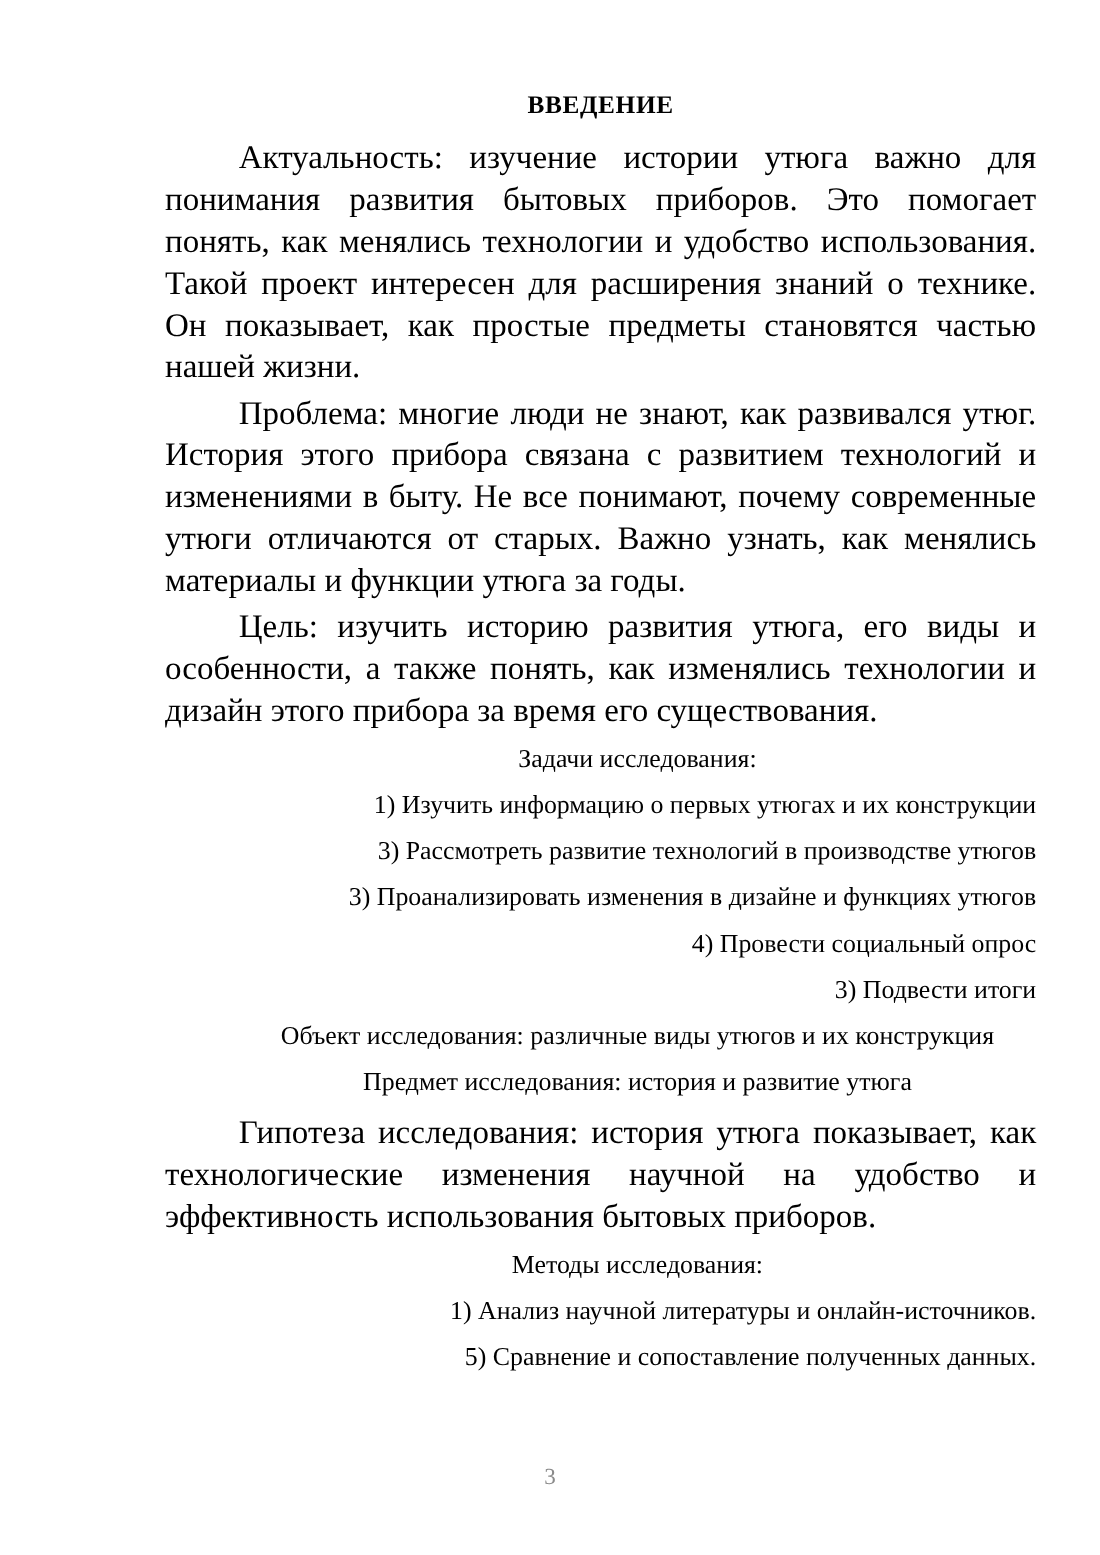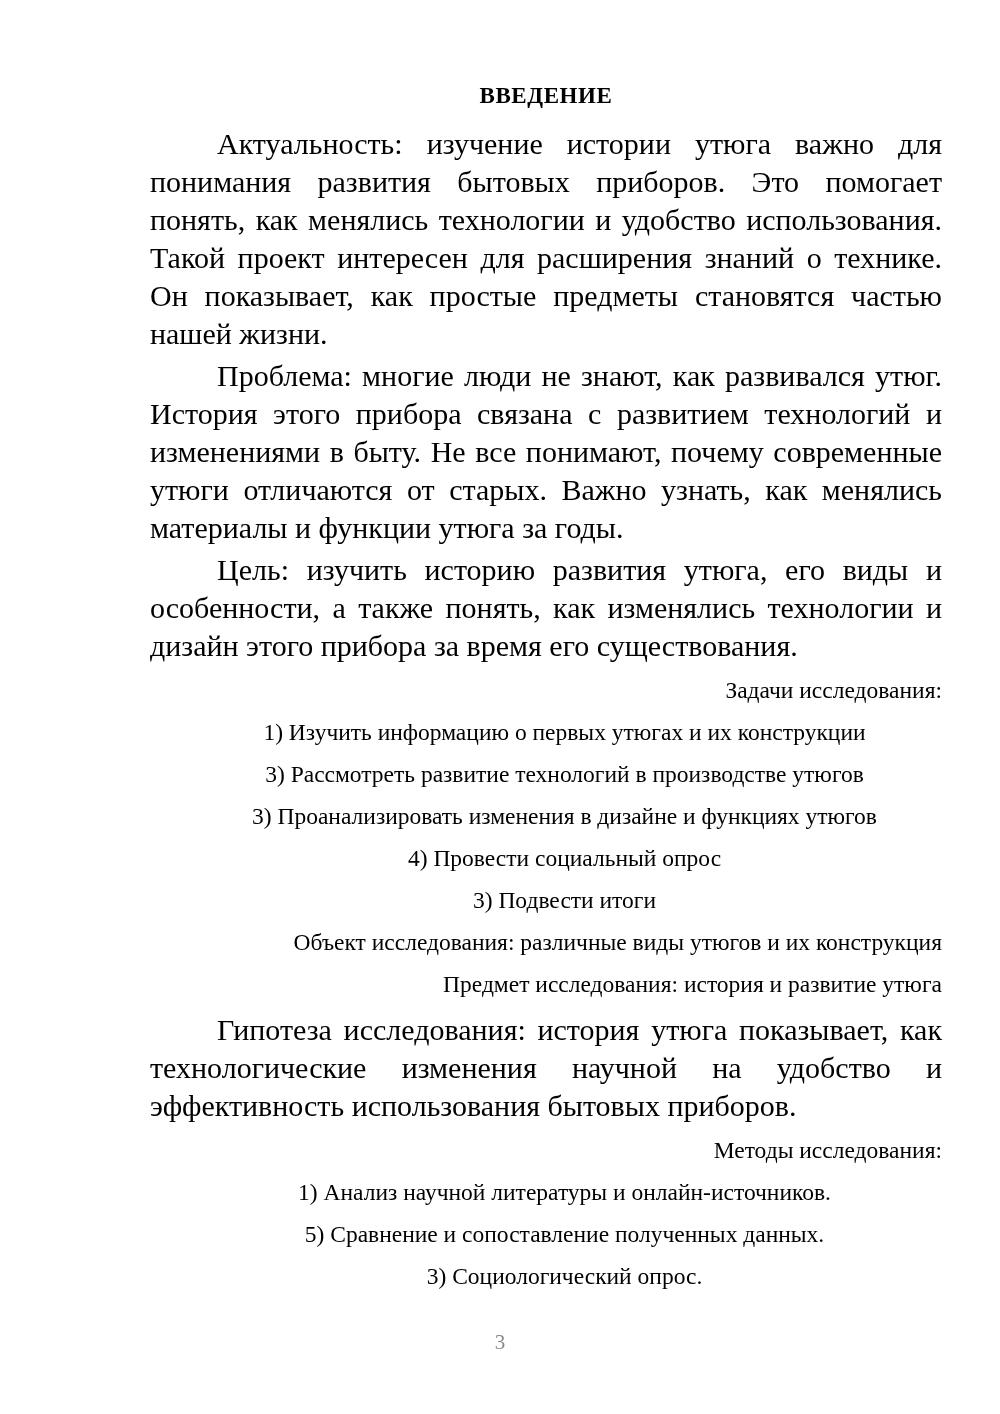--- a/index.html
+++ b/index.html
@@ -42,34 +42,34 @@
     text-align: justify;
     text-justify: inter-word;
     text-indent: 67px;
     margin: 0 0 4px 0;
     hyphens: none;
   }
   
   .lead-line {
     font-size: 23.5px;
     line-height: 42px;
-    text-align: right;
+    text-align: center;
     text-indent: 67px;
     margin: 0;
     white-space: nowrap;
   }
   .list {
     list-style: none;
     margin: 0;
     padding: 0;
   }
   .list-item {
     font-size: 23.5px;
     line-height: 42px;
-    text-align: center;
+    text-align: right;
     margin: 0;
     padding-left: 37px;
     text-indent: 0;
     white-space: nowrap;
   }
   .gap-sm { height: 6px; }
   .page-number {
     position: absolute;
     left: 0;
     right: 0;
@@ -111,20 +111,19 @@
 
     <div class="gap-sm"></div>
 
     <p class="para">Гипотеза исследования: история утюга показывает, как технологические изменения научной на удобство и эффективность использования бытовых приборов.</p>
 
     <p class="lead-line">Методы исследования:</p>
 
     <ul class="list">
       <li class="list-item">1) Анализ научной литературы и онлайн-источников.</li>
       <li class="list-item">5) Сравнение и сопоставление полученных данных.</li>
-      <li class="list-item">3) Социологический опрос.</li>
     </ul>
 
   </div>
 
   <div class="page-number">3</div>
 
 </div>
 
 </body></html>

